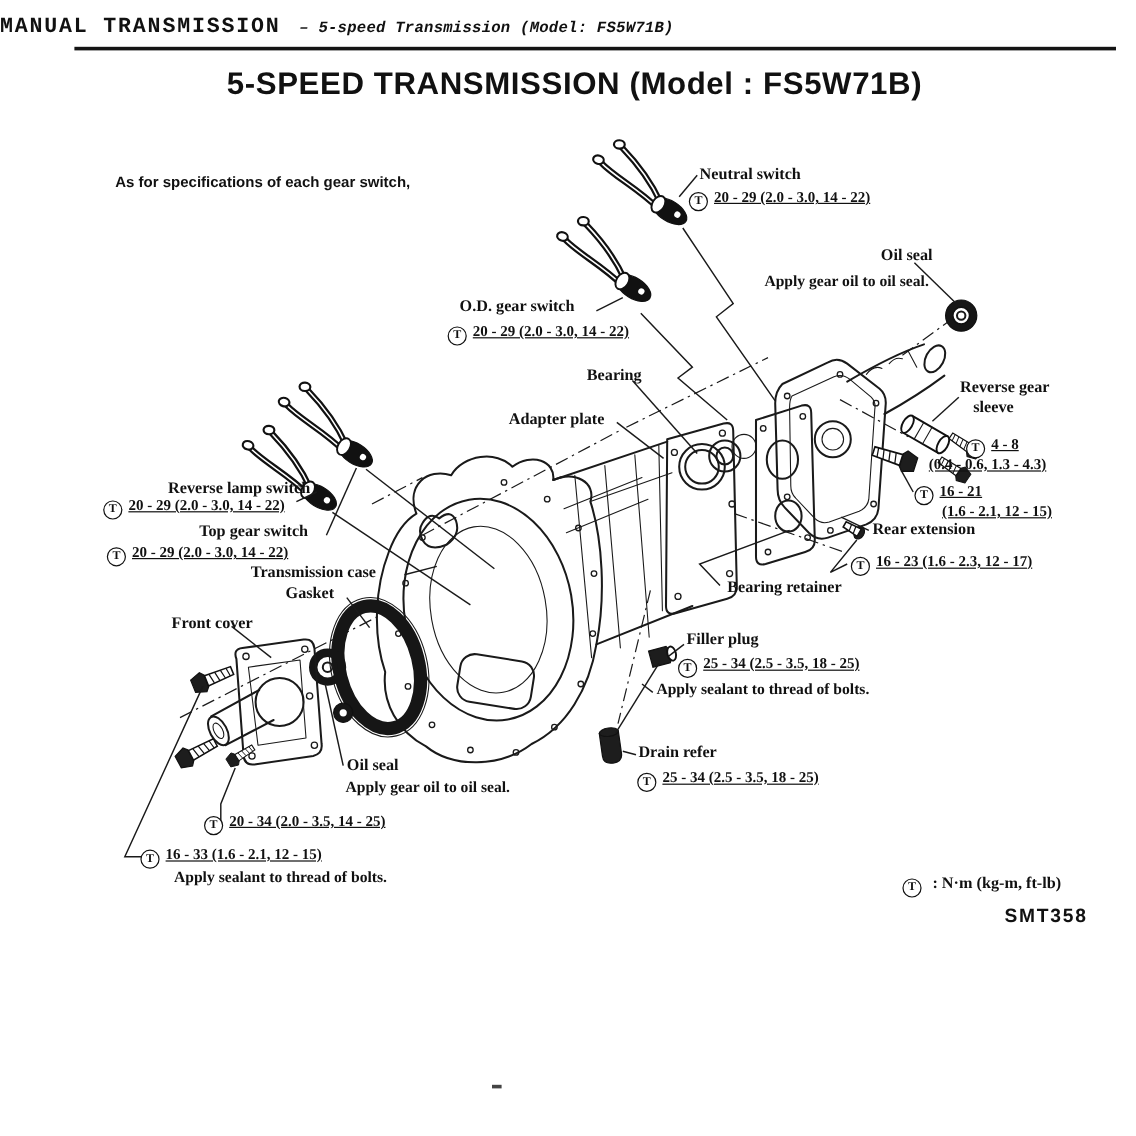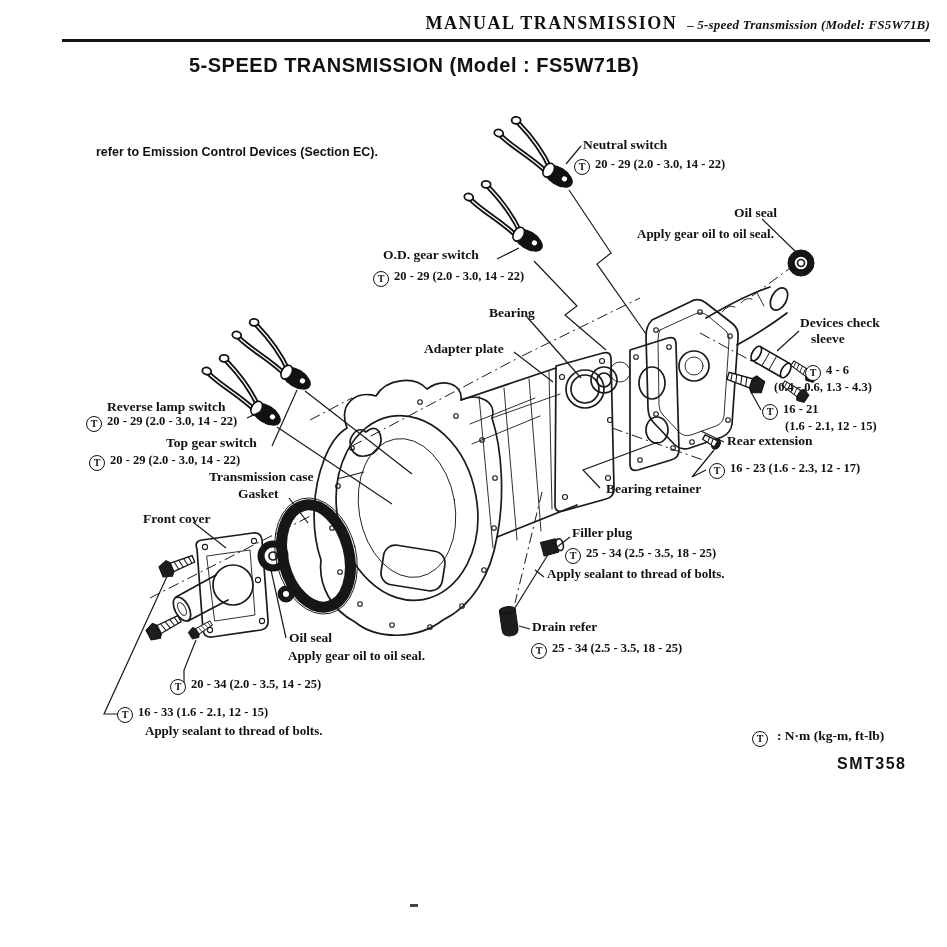--- a/index.html
+++ b/index.html
@@ -1,31 +1,31 @@
 <!DOCTYPE html>
 <html><head>
 <meta charset="utf-8">
 <style>
   html,body{margin:0;padding:0;background:#fff;}
   .page{position:relative;width:947px;height:947px;background:#fff;color:#111;
         font-family:"Liberation Serif",serif;overflow:hidden;}
   .abs{position:absolute;white-space:nowrap;}
   
-  .hdr{position:absolute;top:13px;left:0;right:17px;text-align:right;
-       font-family:Liberation Serif, serif;}
+  .hdr{position:absolute;top:13px;left:0;right:17px;
+       font-family:Liberation Mono, monospace;}
   .hdr .sec{font-weight:bold;font-size:18px;letter-spacing:1.5px;}
   .hdr .sub{font-style:italic;font-weight:bold;font-size:13px;letter-spacing:.2px;margin-left:6px;}
   .rule{position:absolute;top:39px;left:62px;right:17px;height:3px;background:#141414;}
   .title{position:absolute;top:54px;left:189px;font-family:"Liberation Sans",sans-serif;
-         font-weight:bold;font-size:20px;letter-spacing:.5px;white-space:nowrap;}
+         font-weight:bold;font-size:26px;letter-spacing:.5px;white-space:nowrap;}
   .note{position:absolute;top:144px;left:96px;font-family:"Liberation Sans",sans-serif;
         font-weight:bold;font-size:12.5px;line-height:16.5px;}
   
   .lbl{font-weight:bold;font-size:13.5px;}
-  .tline{font-weight:bold;font-size:12.5px;}
+  .tline{font-weight:bold;font-size:12.5px;text-decoration:underline;}
   .anote{font-weight:bold;font-size:13px;}
   .tq{display:inline-block;width:14px;height:14px;border:1.3px solid #111;border-radius:50%;
       font:bold 10px "Liberation Serif",serif;line-height:13px;text-align:center;
       vertical-align:-2px;margin-right:5px;background:#fff;}
   .legend{font-weight:bold;font-size:13.5px;}
   .legend .lt{margin-left:4px;}
   .smt{font-family:"Liberation Sans",sans-serif;font-weight:bold;font-size:16px;letter-spacing:1.5px;}
   
   svg.fig{position:absolute;left:0;top:0;width:947px;height:947px;}
   .ln{fill:none;stroke:#1a1a1a;stroke-width:1.7;stroke-linejoin:round;stroke-linecap:round;}
@@ -53,21 +53,21 @@
 <div class="page">
 
   <div class="hdr">
     <span class="sec">MANUAL TRANSMISSION</span>
     <span class="sub">– 5-speed Transmission (Model: FS5W71B)</span>
   </div>
   <div class="rule"></div>
   <div class="title">5-SPEED TRANSMISSION (Model : FS5W71B)</div>
 
   <div class="note">
-    <div>refer to Emission Control Devices (Section EC).</div>
+    <div>As for specifications of each gear switch,</div>
   </div>
 
   <svg class="fig" viewBox="0 0 947 947">
     <defs>
       <g id="sw">
         <path class="w1" d="M-10,-2 C-28,-14 -46,-20 -62,-24"></path>
         <path class="w2" d="M-10,-2 C-28,-14 -46,-20 -62,-24"></path>
         <path class="w1" d="M-10,3 C-32,-2 -54,0 -70,-4"></path>
         <path class="w2" d="M-10,3 C-32,-2 -54,0 -70,-4"></path>
         <ellipse class="term" cx="-65" cy="-25" rx="4.5" ry="3.5" transform="rotate(-30 -65 -25)"></ellipse>
@@ -273,33 +273,33 @@
 
   <div class="abs lbl" style="left:734px;top:205px">Oil seal</div>
   <div class="abs anote" style="left:637px;top:226px">Apply gear oil to oil seal.</div>
 
   <div class="abs lbl" style="left:383px;top:247px">O.D. gear switch</div>
   <div class="abs tline" style="left:373px;top:269px"><span class="tq">T</span><span>20 - 29 (2.0 - 3.0, 14 - 22)</span></div>
 
   <div class="abs lbl" style="left:489px;top:305px">Bearing</div>
   <div class="abs lbl" style="left:424px;top:341px">Adapter plate</div>
 
-  <div class="abs lbl" style="left:800px;top:315px">Devices check</div>
+  <div class="abs lbl" style="left:800px;top:315px">Reverse gear</div>
   <div class="abs lbl" style="left:811px;top:331px">sleeve</div>
-  <div class="abs tline" style="left:805px;top:363px"><span class="tq">T</span><span>4 - 6</span></div>
+  <div class="abs tline" style="left:805px;top:363px"><span class="tq">T</span><span>4 - 8</span></div>
   <div class="abs tline" style="left:774px;top:380px">(0.4 - 0.6, 1.3 - 4.3)</div>
 
   <div class="abs tline" style="left:762px;top:402px"><span class="tq">T</span><span>16 - 21</span></div>
   <div class="abs tline" style="left:785px;top:419px">(1.6 - 2.1, 12 - 15)</div>
 
   <div class="abs lbl" style="left:727px;top:433px">Rear extension</div>
   <div class="abs tline" style="left:709px;top:461px"><span class="tq">T</span><span>16 - 23 (1.6 - 2.3, 12 - 17)</span></div>
   <div class="abs lbl" style="left:606px;top:481px">Bearing retainer</div>
 
-  <div class="abs lbl" style="left:107px;top:399px">Reverse lamp switch</div>
+  <div class="abs lbl" style="left:140px;top:399px">Reverse lamp switch</div>
   <div class="abs tline" style="left:86px;top:414px"><span class="tq">T</span><span>20 - 29 (2.0 - 3.0, 14 - 22)</span></div>
 
   <div class="abs lbl" style="left:166px;top:435px">Top gear switch</div>
   <div class="abs tline" style="left:89px;top:453px"><span class="tq">T</span><span>20 - 29 (2.0 - 3.0, 14 - 22)</span></div>
 
   <div class="abs lbl" style="left:209px;top:469px">Transmission case</div>
   <div class="abs lbl" style="left:238px;top:486px">Gasket</div>
   <div class="abs lbl" style="left:143px;top:511px">Front cover</div>
 
   <div class="abs lbl" style="left:289px;top:630px">Oil seal</div>

